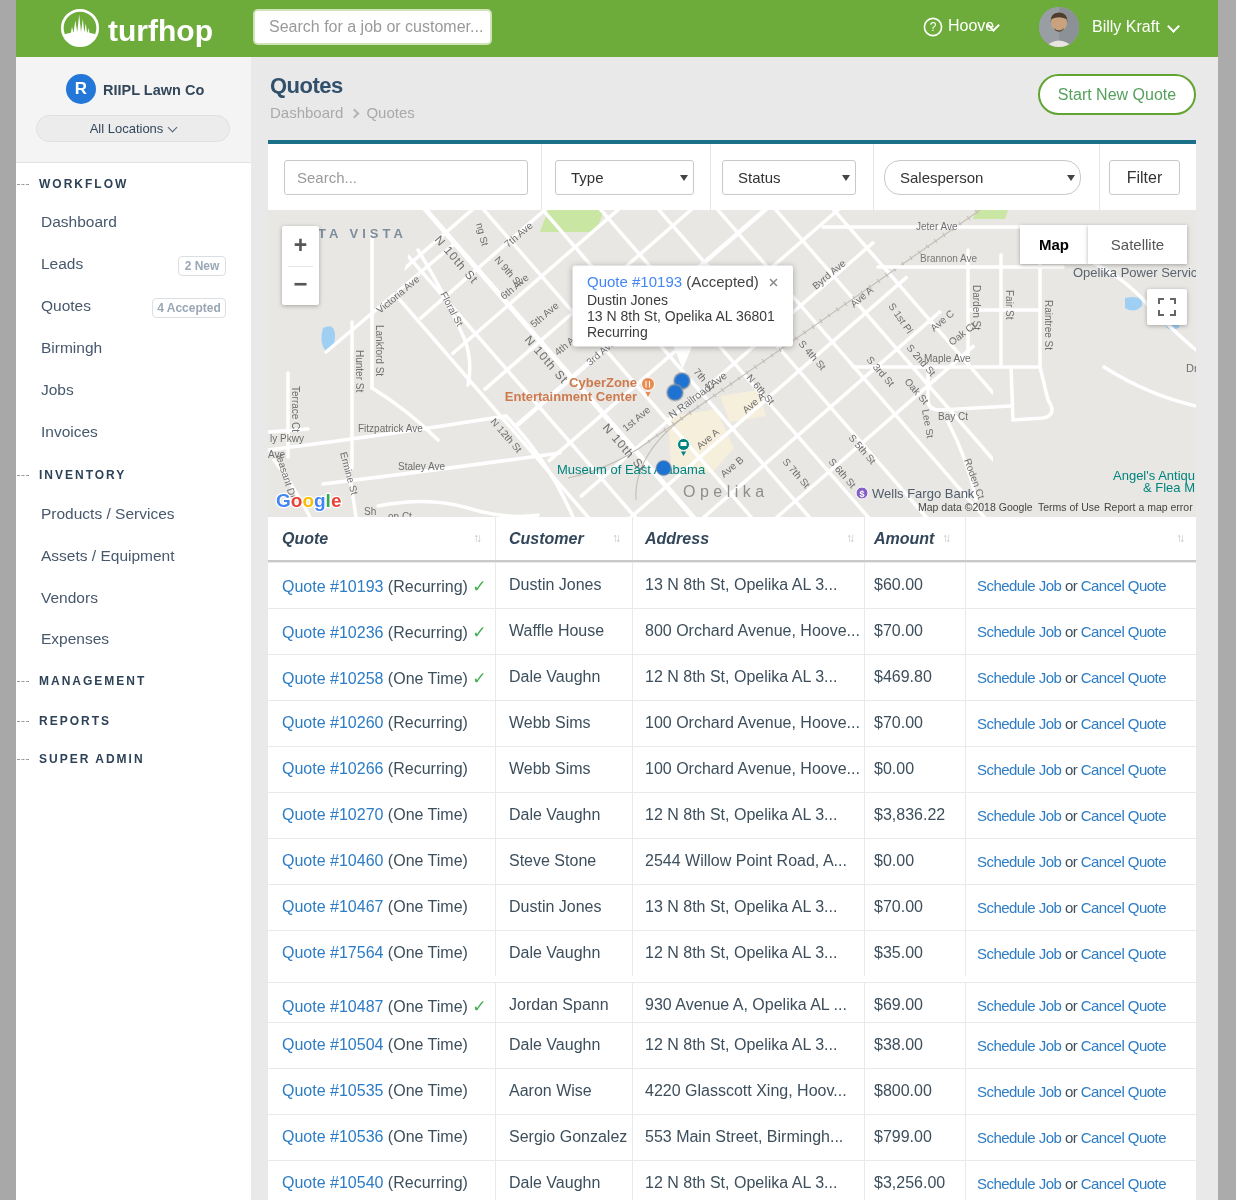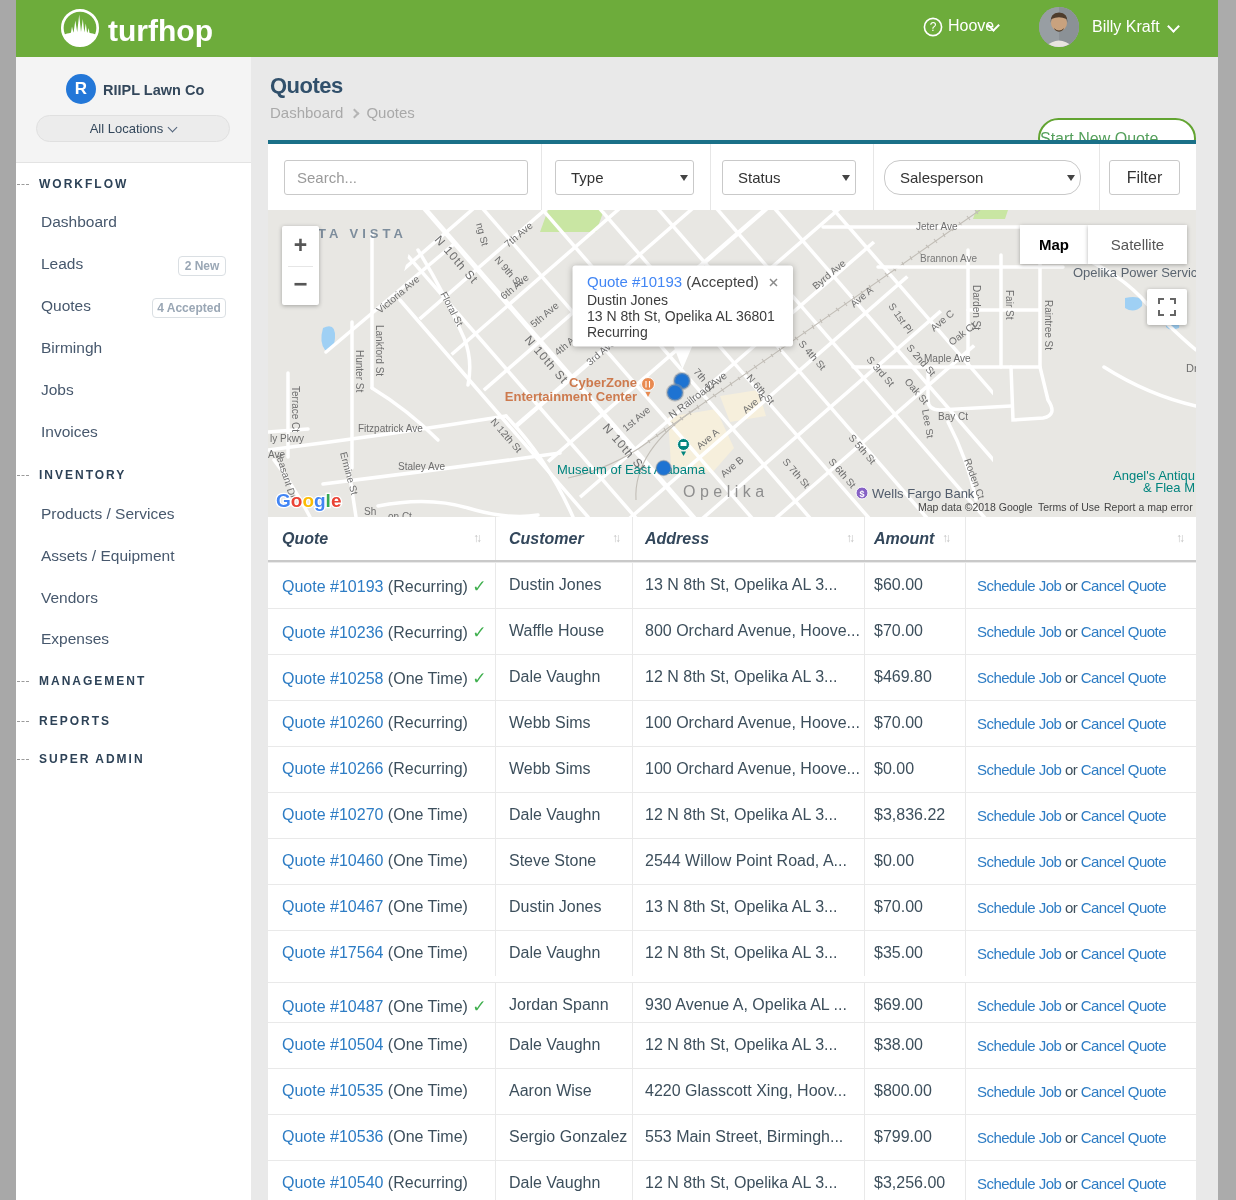--- a/index.html
+++ b/index.html
@@ -29,21 +29,21 @@
 .schev { display:inline-block; width:7px; height:7px; border-right:1.6px solid #50627a; border-bottom:1.6px solid #50627a; transform:rotate(45deg); margin-left:6px; margin-bottom:2px; }
 .sechead { position:absolute; left:23px; font-size:12px; font-weight:bold; letter-spacing:2px; color:#2d4257; }
 .sitem { position:absolute; left:25px; font-size:15.5px; color:#47586d; }
 .dash { position:absolute; left:1px; width:12px; border-top:1px dashed #9b9b9b; }
 .badge { position:absolute; border:1px solid #dadfe3; border-radius:4px; color:#9aa7b5; font-size:12px; font-weight:bold; text-align:center; }
 
 
 #title { left:270px; top:73px; font-size:22px; letter-spacing:-0.5px; font-weight:bold; color:#31506b; }
 #crumbs { left:270px; top:104px; font-size:15px; color:#a9a9a9; }
 .crchev { display:inline-block; width:7px; height:7px; border-right:2px solid #b5b5b5; border-bottom:2px solid #b5b5b5; transform:rotate(-45deg); margin:0 8px 1px 8px; }
-#newquote { left:1038px; top:74px; width:158px; height:41px; border:2px solid #62a431; border-radius:21px; background:#fff; color:#55a05c; font-size:16px; line-height:37px;margin-top:44px; }
+#newquote { left:1038px; top:74px; width:158px; height:41px; border:2px solid #62a431; border-radius:21px; background:#fff; color:#55a05c; font-size:16px; text-align:center; line-height:37px; }
 
 #panel { left:268px; top:140px; width:928px; height:1060px; background:#fff; border-top:4px solid #1a7088; }
 
 
 #filters { left:0; top:0; width:928px; height:66px; background:#fff; }
 .fdiv { position:absolute; top:0; width:1px; height:66px; background:#e6e6e6; }
 .finput { position:absolute; top:16px; height:35px; border:1px solid #c9c9c9; border-radius:3px; background:#fff; font-size:15px; color:#333; }
 .seltri { position:absolute; width:0; height:0; border-left:4.5px solid transparent; border-right:4.5px solid transparent; border-top:6px solid #444; }
 
 
@@ -68,20 +68,21 @@
 <div id="lstrip" class="abs"></div>
 <div id="rstrip" class="abs"></div>
 
 <div id="topbar" class="abs">
   <svg class="abs" style="left:44px;top:8px" width="40" height="40" viewBox="0 0 40 40">
     <circle cx="20" cy="20" r="17.7" fill="none" stroke="#fff" stroke-width="2.7"></circle>
     <path d="M4.5 26.5 C10 23.5 30 23.5 35.5 26.5 C34.5 32.5 28 37.2 20 37.2 C12 37.2 5.5 32.5 4.5 26.5 Z" fill="#fff"></path>
     <path d="M10.5 27 L12 18.5 L13.5 25 L15.3 12.5 L17.2 24 L19.2 6.5 L21 24 L22.8 11 L24.3 24.5 L25.8 15.5 L27.2 25.5 L28.7 20 L29.8 27 Z" fill="#fff"></path>
   </svg>
   <div id="logotext" class="abs">turfhop</div>
+  <div id="hsearch" class="abs">Search for a job or customer...</div>
   <div id="helpwrap" class="abs">
     <svg class="abs" style="left:13px;top:17px" width="20" height="20" viewBox="0 0 20 20">
       <circle cx="10" cy="10" r="8.6" fill="none" stroke="#fff" stroke-width="1.6"></circle>
       <text x="10" y="14.2" font-size="12" fill="#fff" text-anchor="middle" font-family="Liberation Sans">?</text>
     </svg>
     <span class="abs" style="left:38px;top:17px">Hoove</span>
     <span class="chev abs" style="left:79px;top:21px"></span>
   </div>
   <div id="avatar" class="abs">
     <svg width="40" height="40" viewBox="0 0 40 40">

